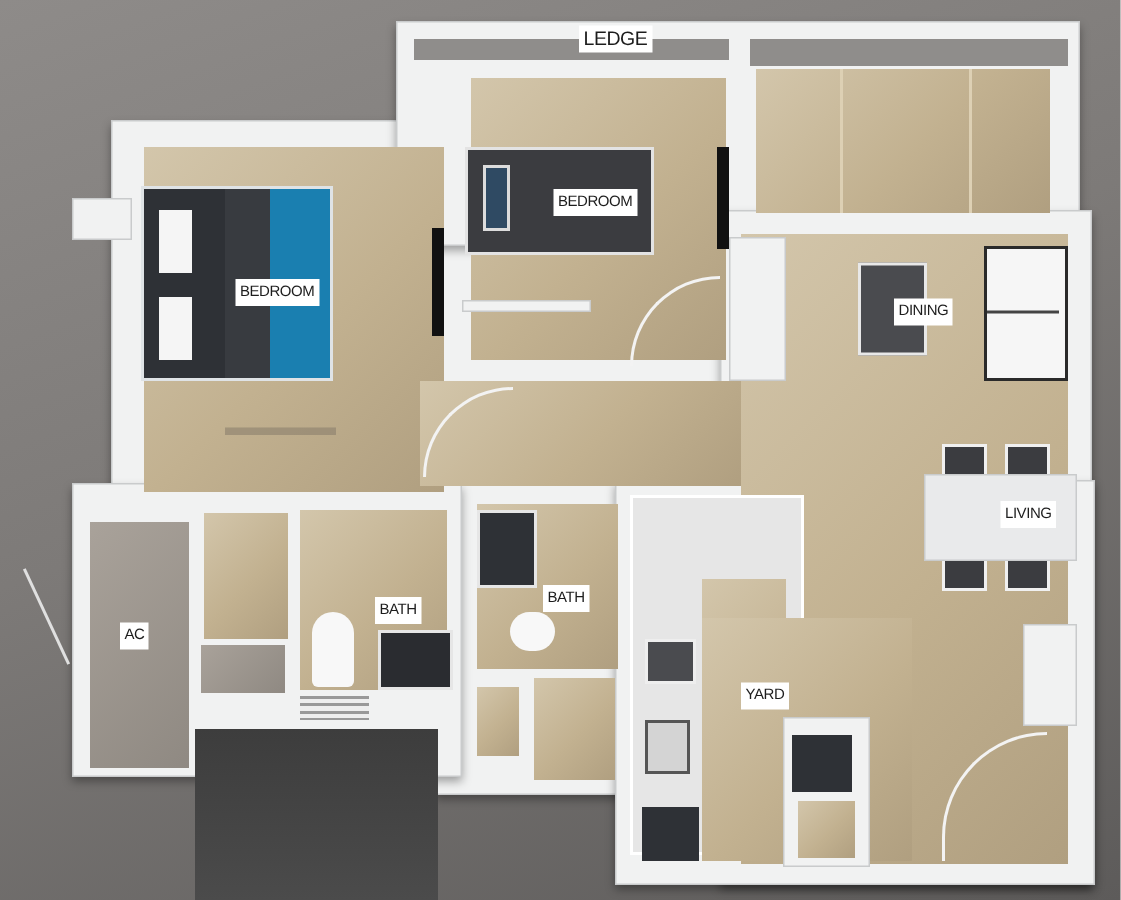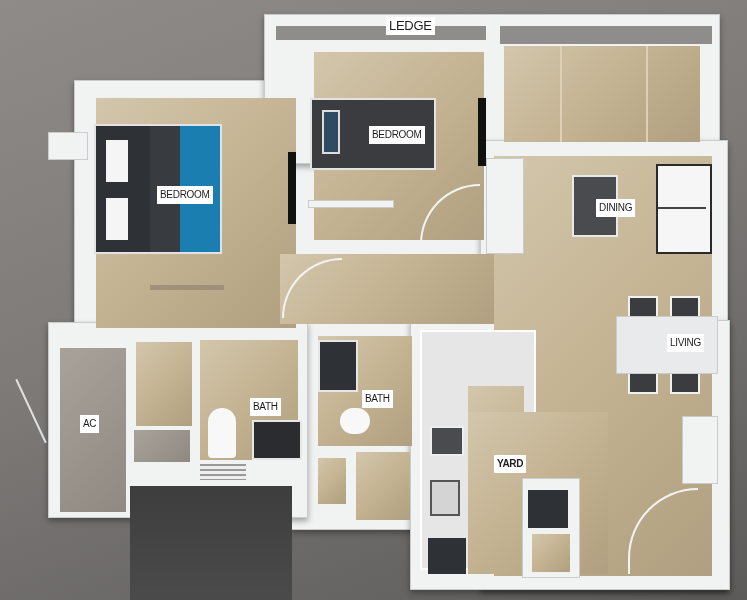--- a/index.html
+++ b/index.html
@@ -75,21 +75,21 @@
 
   <div class="abs" style="left:420px;top:330px;width:116px;height:240px;background:#e6e6e6;border:2px solid #ffffff;"></div>
   <div class="abs floor" style="left:468px;top:386px;width:56px;height:186px;"></div>
   <div class="abs floor" style="left:468px;top:412px;width:140px;height:162px;"></div>
   <div class="abs" style="left:430px;top:426px;width:34px;height:30px;background:#4a4b4f;border:2px solid #eee;"></div>
   <div class="abs" style="left:430px;top:480px;width:30px;height:36px;background:#d4d4d4;border:2px solid #555;"></div>
   <div class="abs" style="left:428px;top:538px;width:38px;height:36px;background:#2e3136;"></div>
   <div class="abs wall" style="left:522px;top:478px;width:58px;height:100px;"></div>
   <div class="abs" style="left:528px;top:490px;width:40px;height:38px;background:#2e3136;"></div>
   <div class="abs floor" style="left:532px;top:534px;width:38px;height:38px;"></div>
-  <div class="label" style="left:494px;top:455px;font-weight:bold;">YARD</div>
+  <div class="label" style="left:494px;top:455px;">YARD</div>
 
   <div class="abs gfloor" style="left:60px;top:348px;width:66px;height:164px;"></div>
   <div class="label" style="left:80px;top:415px;">AC</div>
   <div class="abs" style="left:30px;top:376px;width:2px;height:70px;background:#e0e0e0;transform:rotate(-25deg);"></div>
 
   <div class="abs floor" style="left:136px;top:342px;width:56px;height:84px;"></div>
   <div class="abs gfloor" style="left:134px;top:430px;width:56px;height:32px;"></div>
   <div class="abs floor" style="left:200px;top:340px;width:98px;height:120px;"></div>
   <div class="abs" style="left:208px;top:408px;width:28px;height:50px;background:#f8f8f8;border-radius:14px 14px 4px 4px;"></div>
   <div class="abs" style="left:252px;top:420px;width:50px;height:40px;background:#2a2c30;border:2px solid #e6e6e6;"></div>

